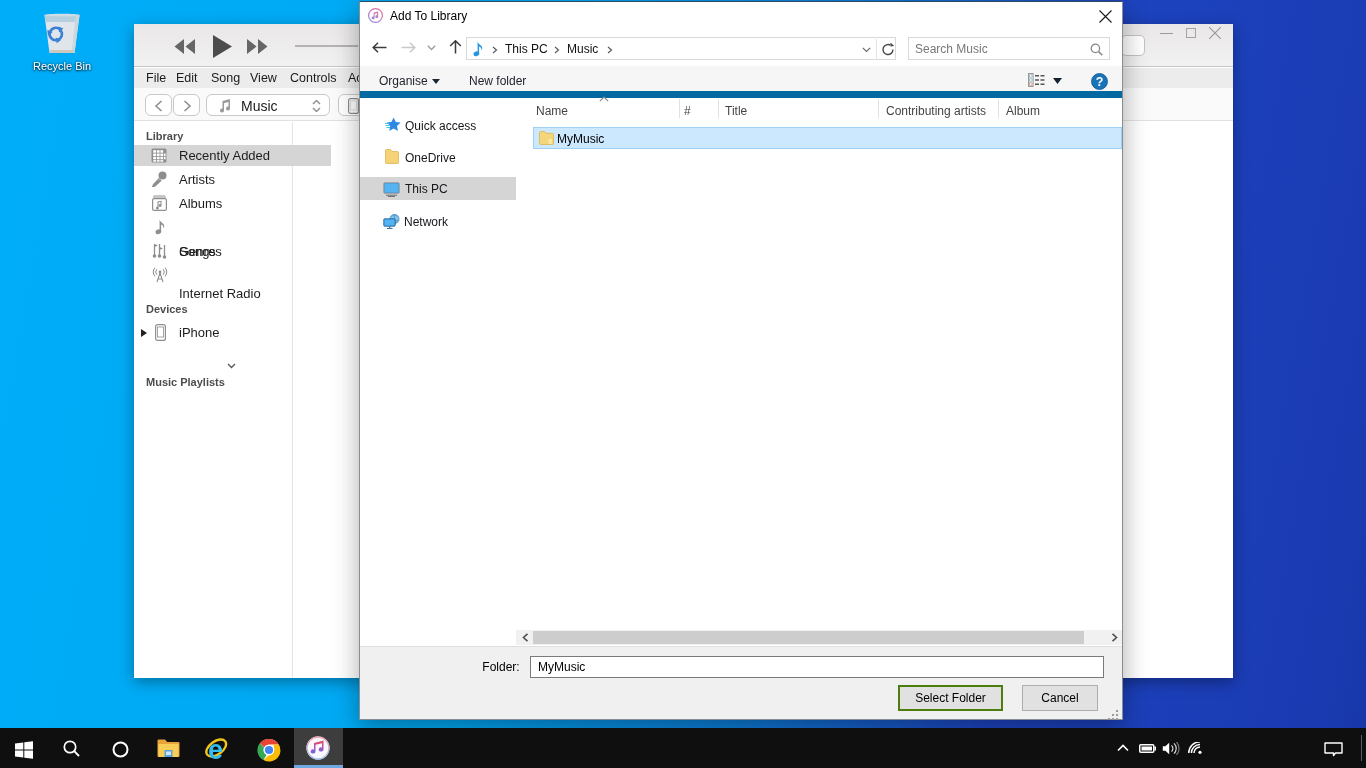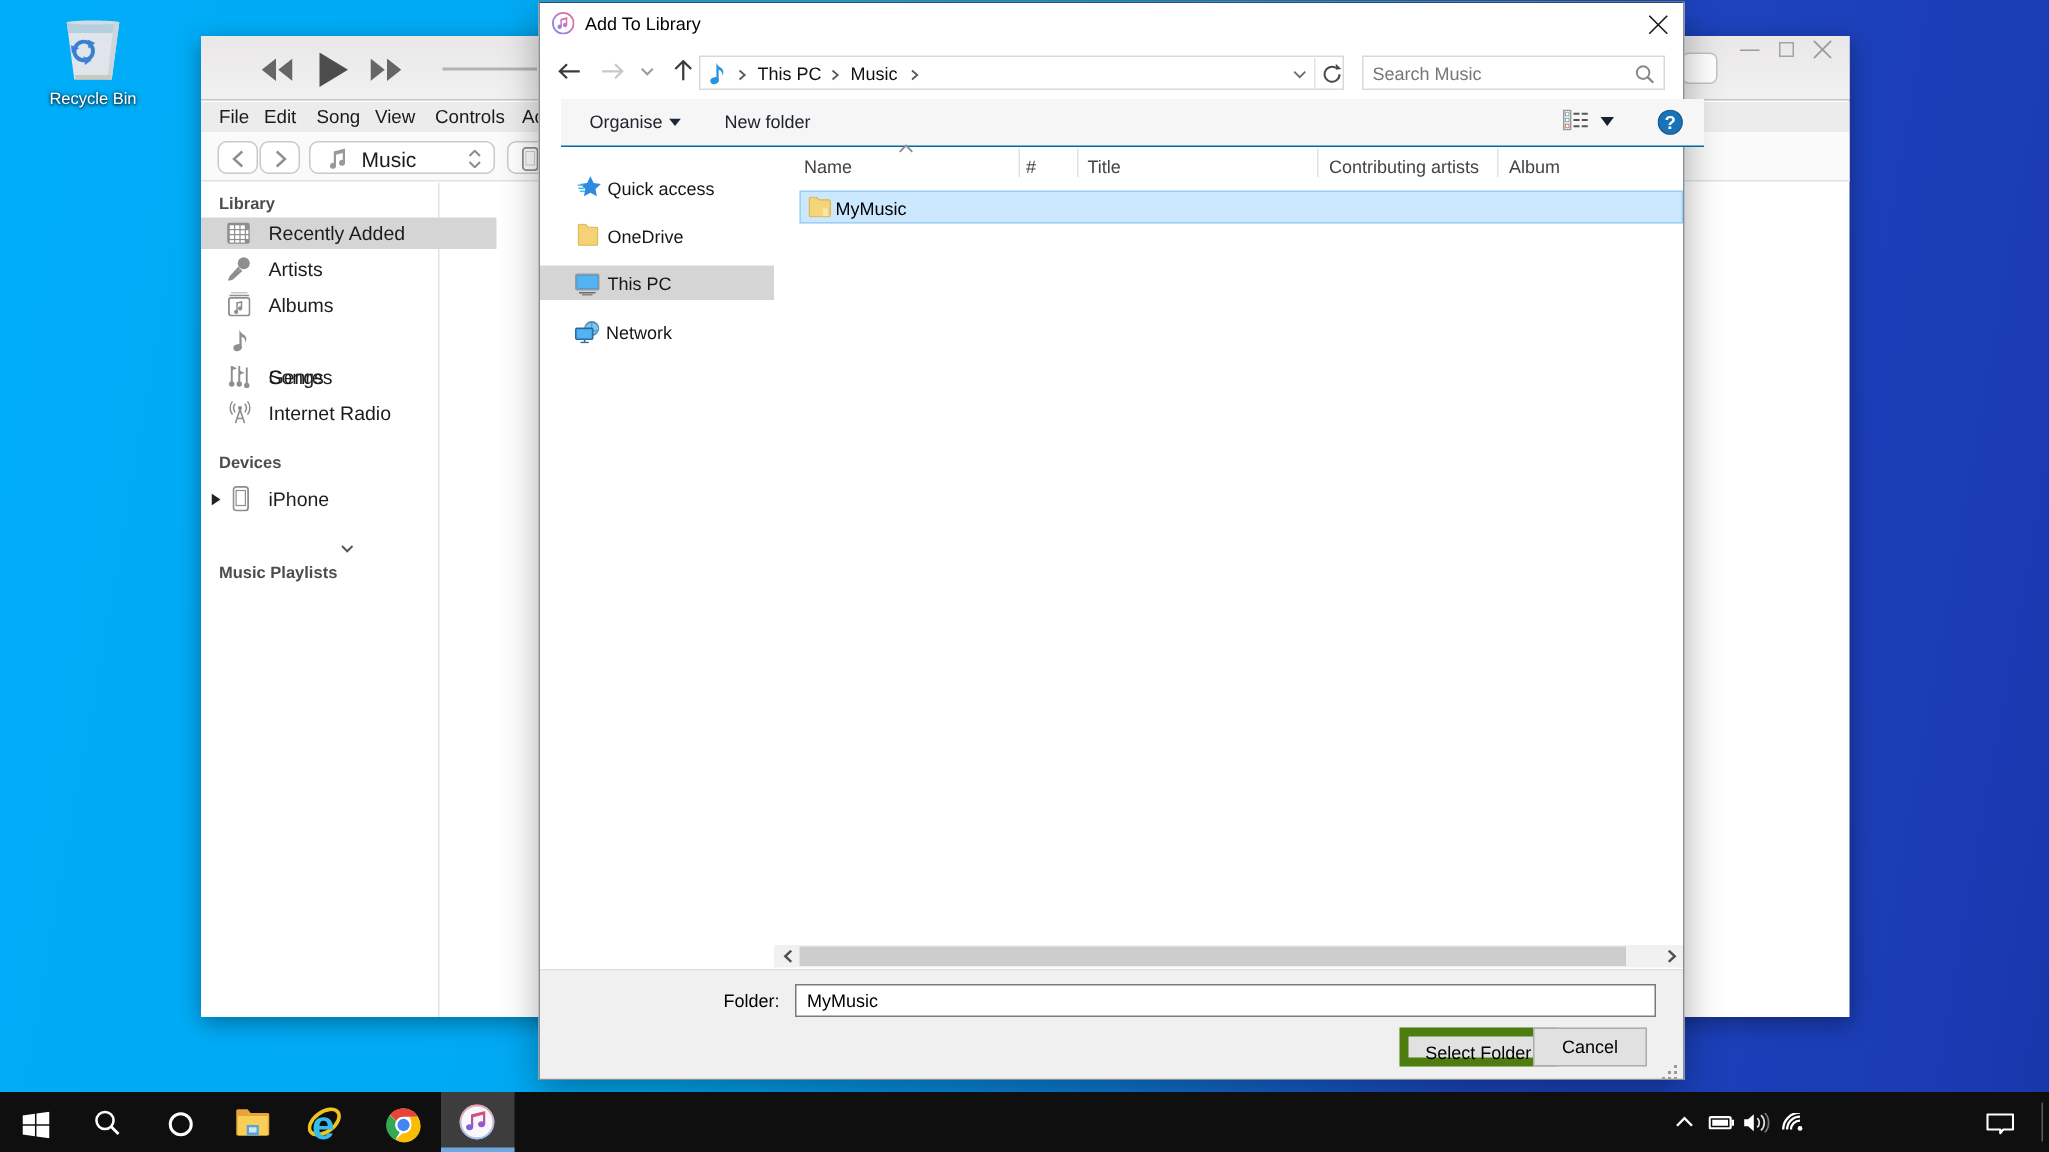--- a/index.html
+++ b/index.html
@@ -21,21 +21,21 @@
 .navbtn { position:absolute; top:6px; height:22px; background:#fff; border:1px solid #c9c9c9; border-radius:6px; }
 #it-sidebar { position:absolute; left:0; top:98px; width:159px; height:556px; background:#fff; border-right:1px solid #e4e3e4; }
 .sb-head { position:absolute; left:12px; font-size:11px; font-weight:bold; color:#4d4d4d; }
 .sb-item { position:absolute; left:45px; font-size:13px; color:#1d1d1f; }
 .sb-sel { position:absolute; left:0; width:197px; height:21px; background:#d6d5d6; }
 
 #dlg { position:absolute; left:359px; top:1px; width:764px; height:719px; background:#fff;
   border:1px solid #868d94; border-top:1px solid #2e4a63; box-shadow:0 8px 24px rgba(0,0,0,.33); }
 .d { position:absolute; }
 #dlg-title { position:absolute; left:30px; top:7px; font-size:12px; color:#000; }
-#dlg-cmdbar { position:absolute; left:14px; top:64px; width:762px; height:32px; background:#f6f6f7; border-bottom:1px solid #0369a1; font-size:12px; color:#20242c; }
+#dlg-cmdbar { position:absolute; left:0; top:64px; width:762px; height:32px; background:#f6f6f7; border-bottom:7px solid #0369a1; font-size:12px; color:#20242c; }
 #dlg-bottom { position:absolute; left:0; top:644px; width:762px; height:73px; background:#f0f0f0; border-top:1px solid #dfdfdf; }
 .btn { position:absolute; background:#e1e1e1; font-size:12px; color:#000; text-align:center; }
 
 #taskbar { position:absolute; left:0; top:728px; width:1366px; height:40px; background:#0f0f0f; }
 </style>
 </head>
 <body>
 <div id="screen">
 
   <svg class="abs" style="left:42px; top:9px;" width="40" height="46" viewBox="0 0 40 46">
@@ -164,21 +164,21 @@
           <circle cx="7.5" cy="13" r="1.8" fill="#8f8e8e"></circle>
           <circle cx="12.5" cy="14" r="1.8" fill="#8f8e8e"></circle>
       </svg>
       <div class="sb-item" style="top:122px;">Genres</div>
 
       <svg class="abs" style="left:18px; top:145px;" width="16" height="16" viewBox="0 0 16 16">
         <path d="M8 6 L5 15 M8 6 L11 15 M6 12 L10 12" stroke="#8f8e8e" stroke-width="1.1" fill="none"></path>
         <circle cx="8" cy="5" r="1.4" fill="#8f8e8e"></circle>
         <path d="M4.8 7.8 A4.5 4.5 0 0 1 4.8 2.2 M11.2 2.2 A4.5 4.5 0 0 1 11.2 7.8 M3 9.4 A7 7 0 0 1 3 0.6 M13 0.6 A7 7 0 0 1 13 9.4" stroke="#8f8e8e" stroke-width="1" fill="none"></path>
       </svg>
-      <div class="sb-item" style="top:146px;">Internet Radio</div>
+      <div class="sb-item" style="top:164px;">Internet Radio</div>
       <div class="sb-head" style="top:181px;">Devices</div>
       <svg class="abs" style="left:7px; top:207px;" width="6" height="8" viewBox="0 0 6 8">
           <path d="M0 0 L6 4 L0 8 Z" fill="#222"></path>
         </svg>
       <svg class="abs" style="left:21px; top:202px;" width="11" height="17" viewBox="0 0 11 17">
         <rect x="0.6" y="0.6" width="9.8" height="15.8" rx="2" fill="none" stroke="#8f8e8e" stroke-width="1.2"></rect>
         <rect x="2.4" y="3" width="6.2" height="10" fill="none" stroke="#8f8e8e" stroke-width="0.8"></rect>
       </svg>
       <div class="sb-item" style="top:203px;">iPhone</div>
       <div class="sb-head" style="top:238px;margin-top:16px;">Music Playlists</div>
@@ -329,21 +329,21 @@
     <svg class="d" style="left:751px; top:631px;" width="7" height="9" viewBox="0 0 7 9">
         <path d="M1.5 0.8 L5.5 4.5 L1.5 8.2" stroke="#505050" stroke-width="1.6" fill="none"></path>
       </svg>
     <div class="d" style="left:173px; top:629px; width:551px; height:13px; background:#cdcdcd;"></div>
 
     <div id="dlg-bottom">
       <span class="d" style="left:120px; top:13px; width:42px; text-align:center; font-size:12px; color:#000;">Folder:</span>
       <div class="d" style="left:170px; top:9px; width:574px; height:22px; background:#fff; border:1px solid #7a7a7a;">
         <span class="d" style="left:7px; top:3px; font-size:12px; color:#000;">MyMusic</span>
       </div>
-      <div class="btn" style="left:538px; top:38px; width:105px; height:26px; border:6px solid #4d7c0f; line-height:22px;margin-left:35px;">Select Folder</div>
+      <div class="btn" style="left:538px; top:38px; width:105px; height:26px; border:2px solid #4d7c0f; line-height:22px;">Select Folder</div>
       <div class="btn" style="left:662px; top:38px; width:76px; height:26px; border:1px solid #adadad; line-height:24px;">Cancel</div>
       <svg class="d" style="left:747px; top:62px;" width="12" height="12" viewBox="0 0 12 12">
         <g fill="#9a9a9a">
             <rect x="9" y="1" width="2" height="2"></rect>
             <rect x="5" y="5" width="2" height="2"></rect>
             <rect x="9" y="5" width="2" height="2"></rect>
             <rect x="1" y="9" width="2" height="2"></rect>
             <rect x="5" y="9" width="2" height="2"></rect>
             <rect x="9" y="9" width="2" height="2"></rect>
           </g>

